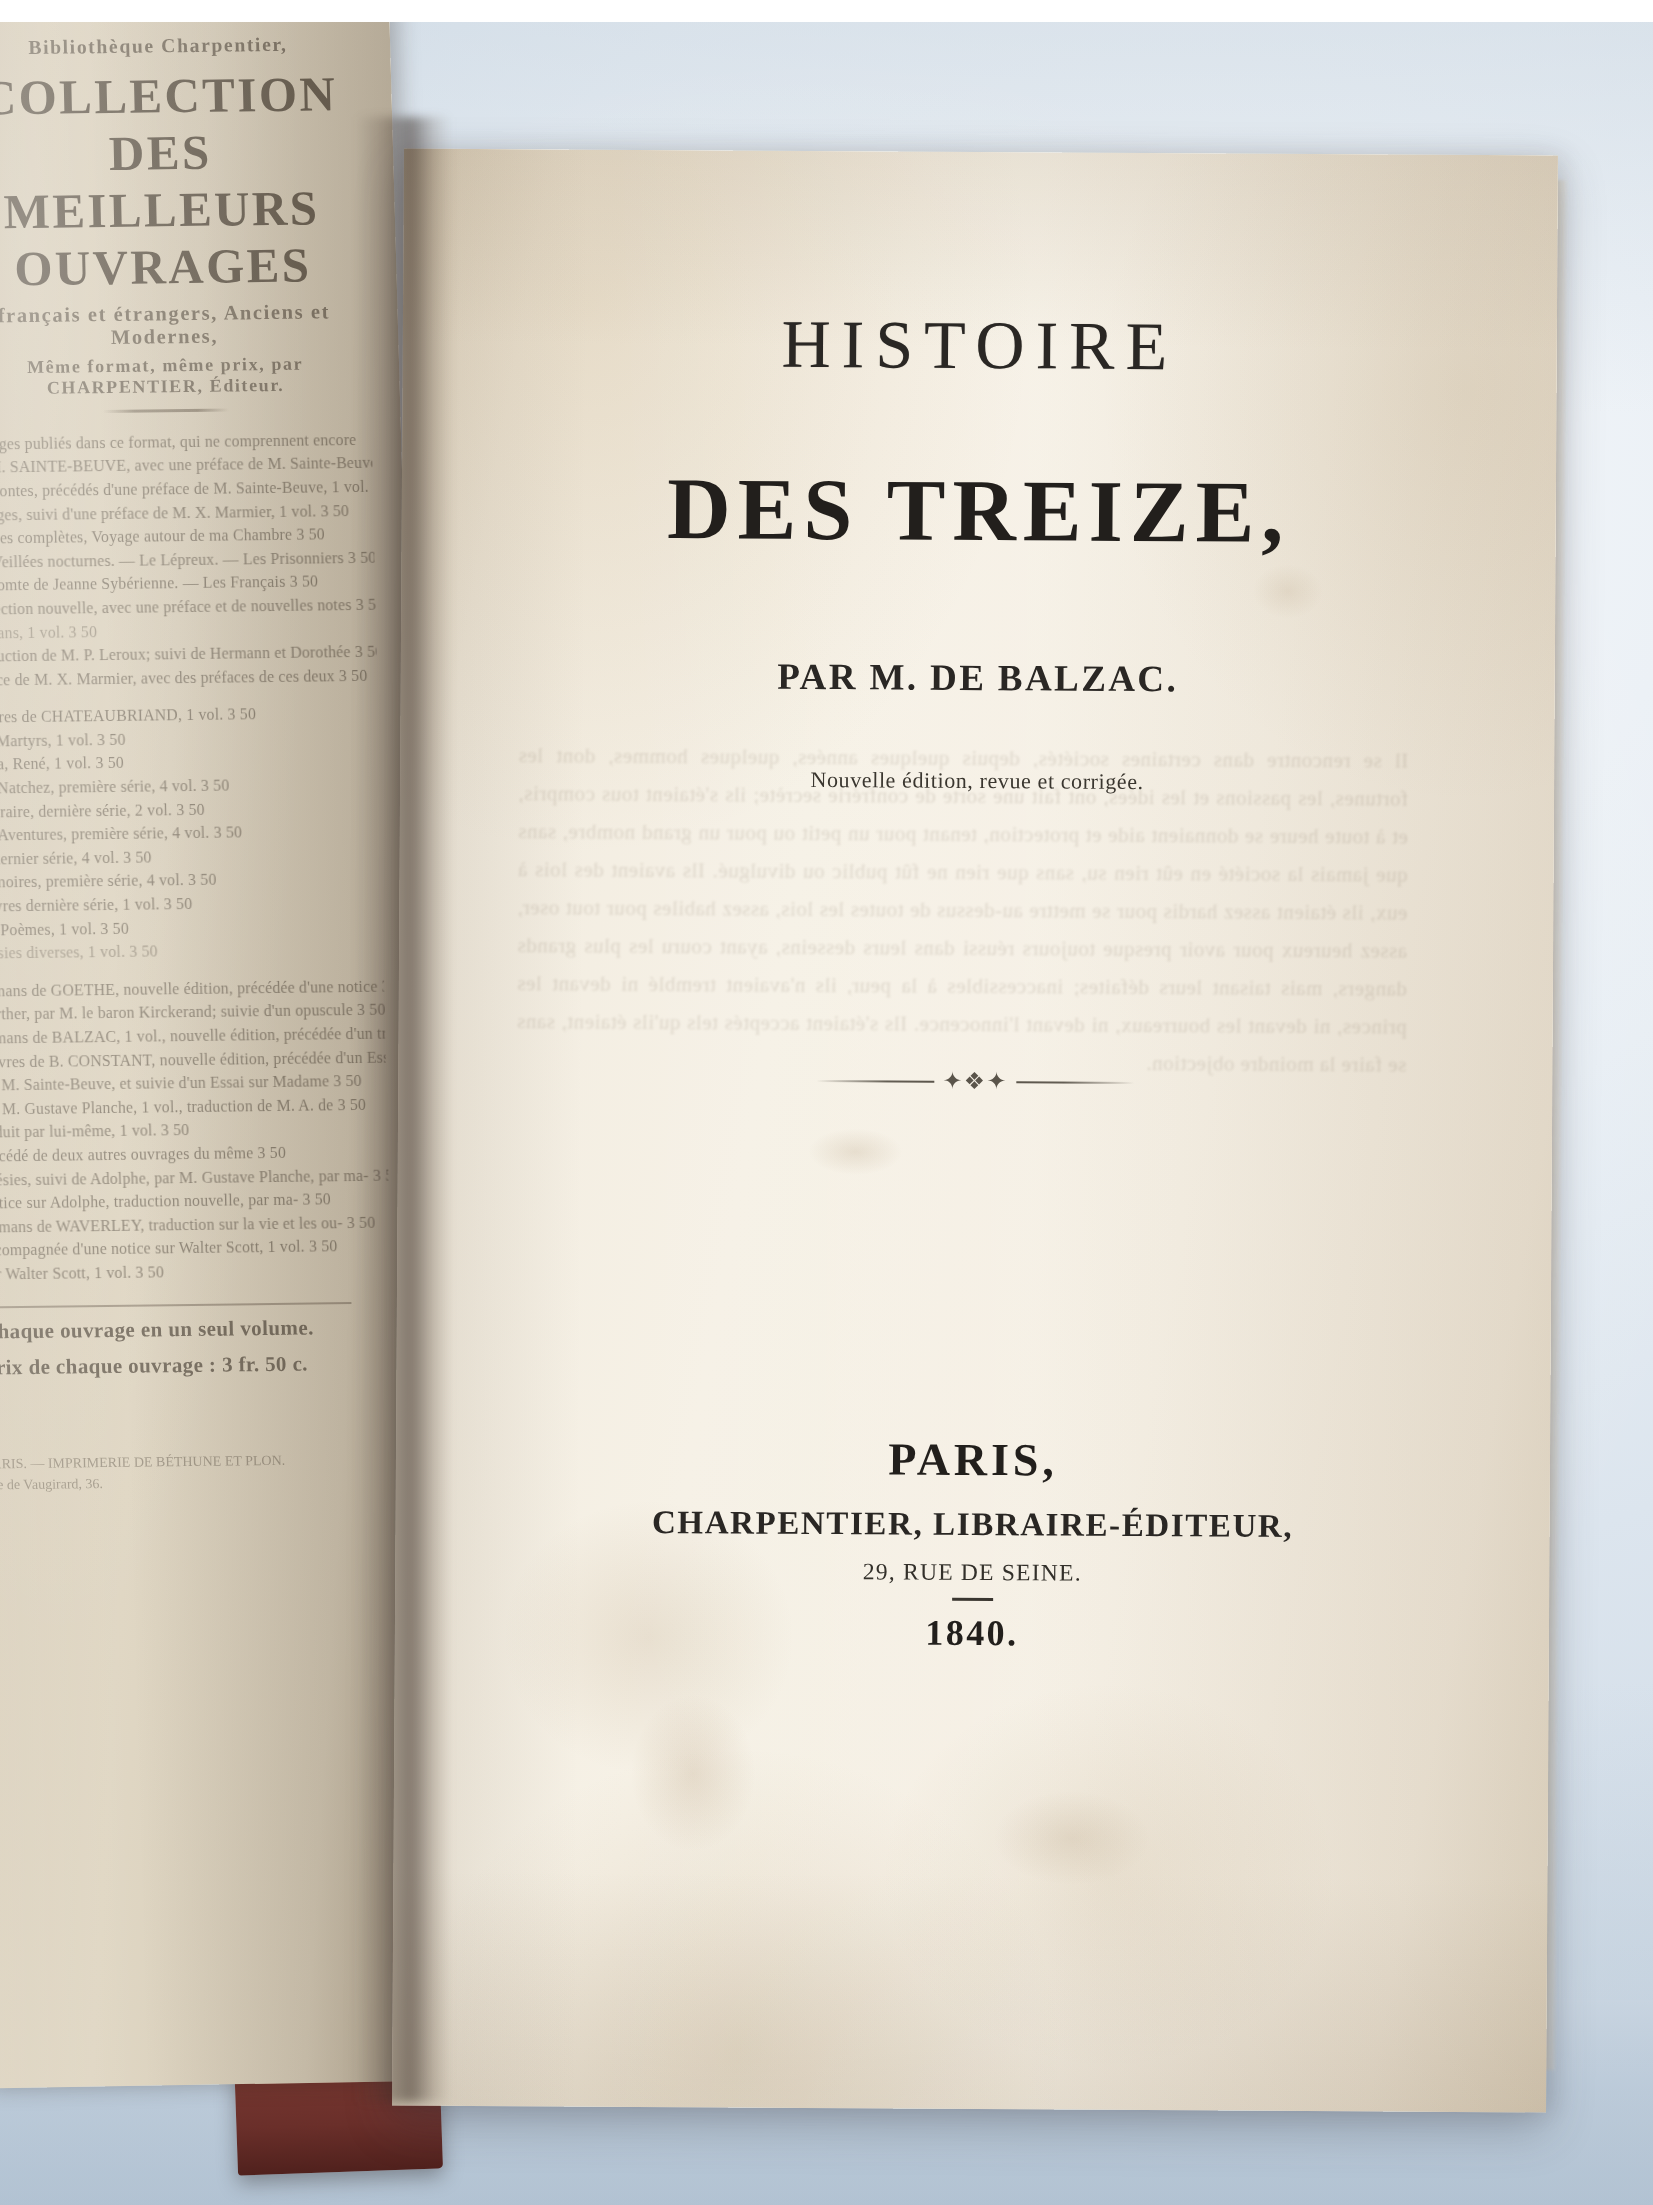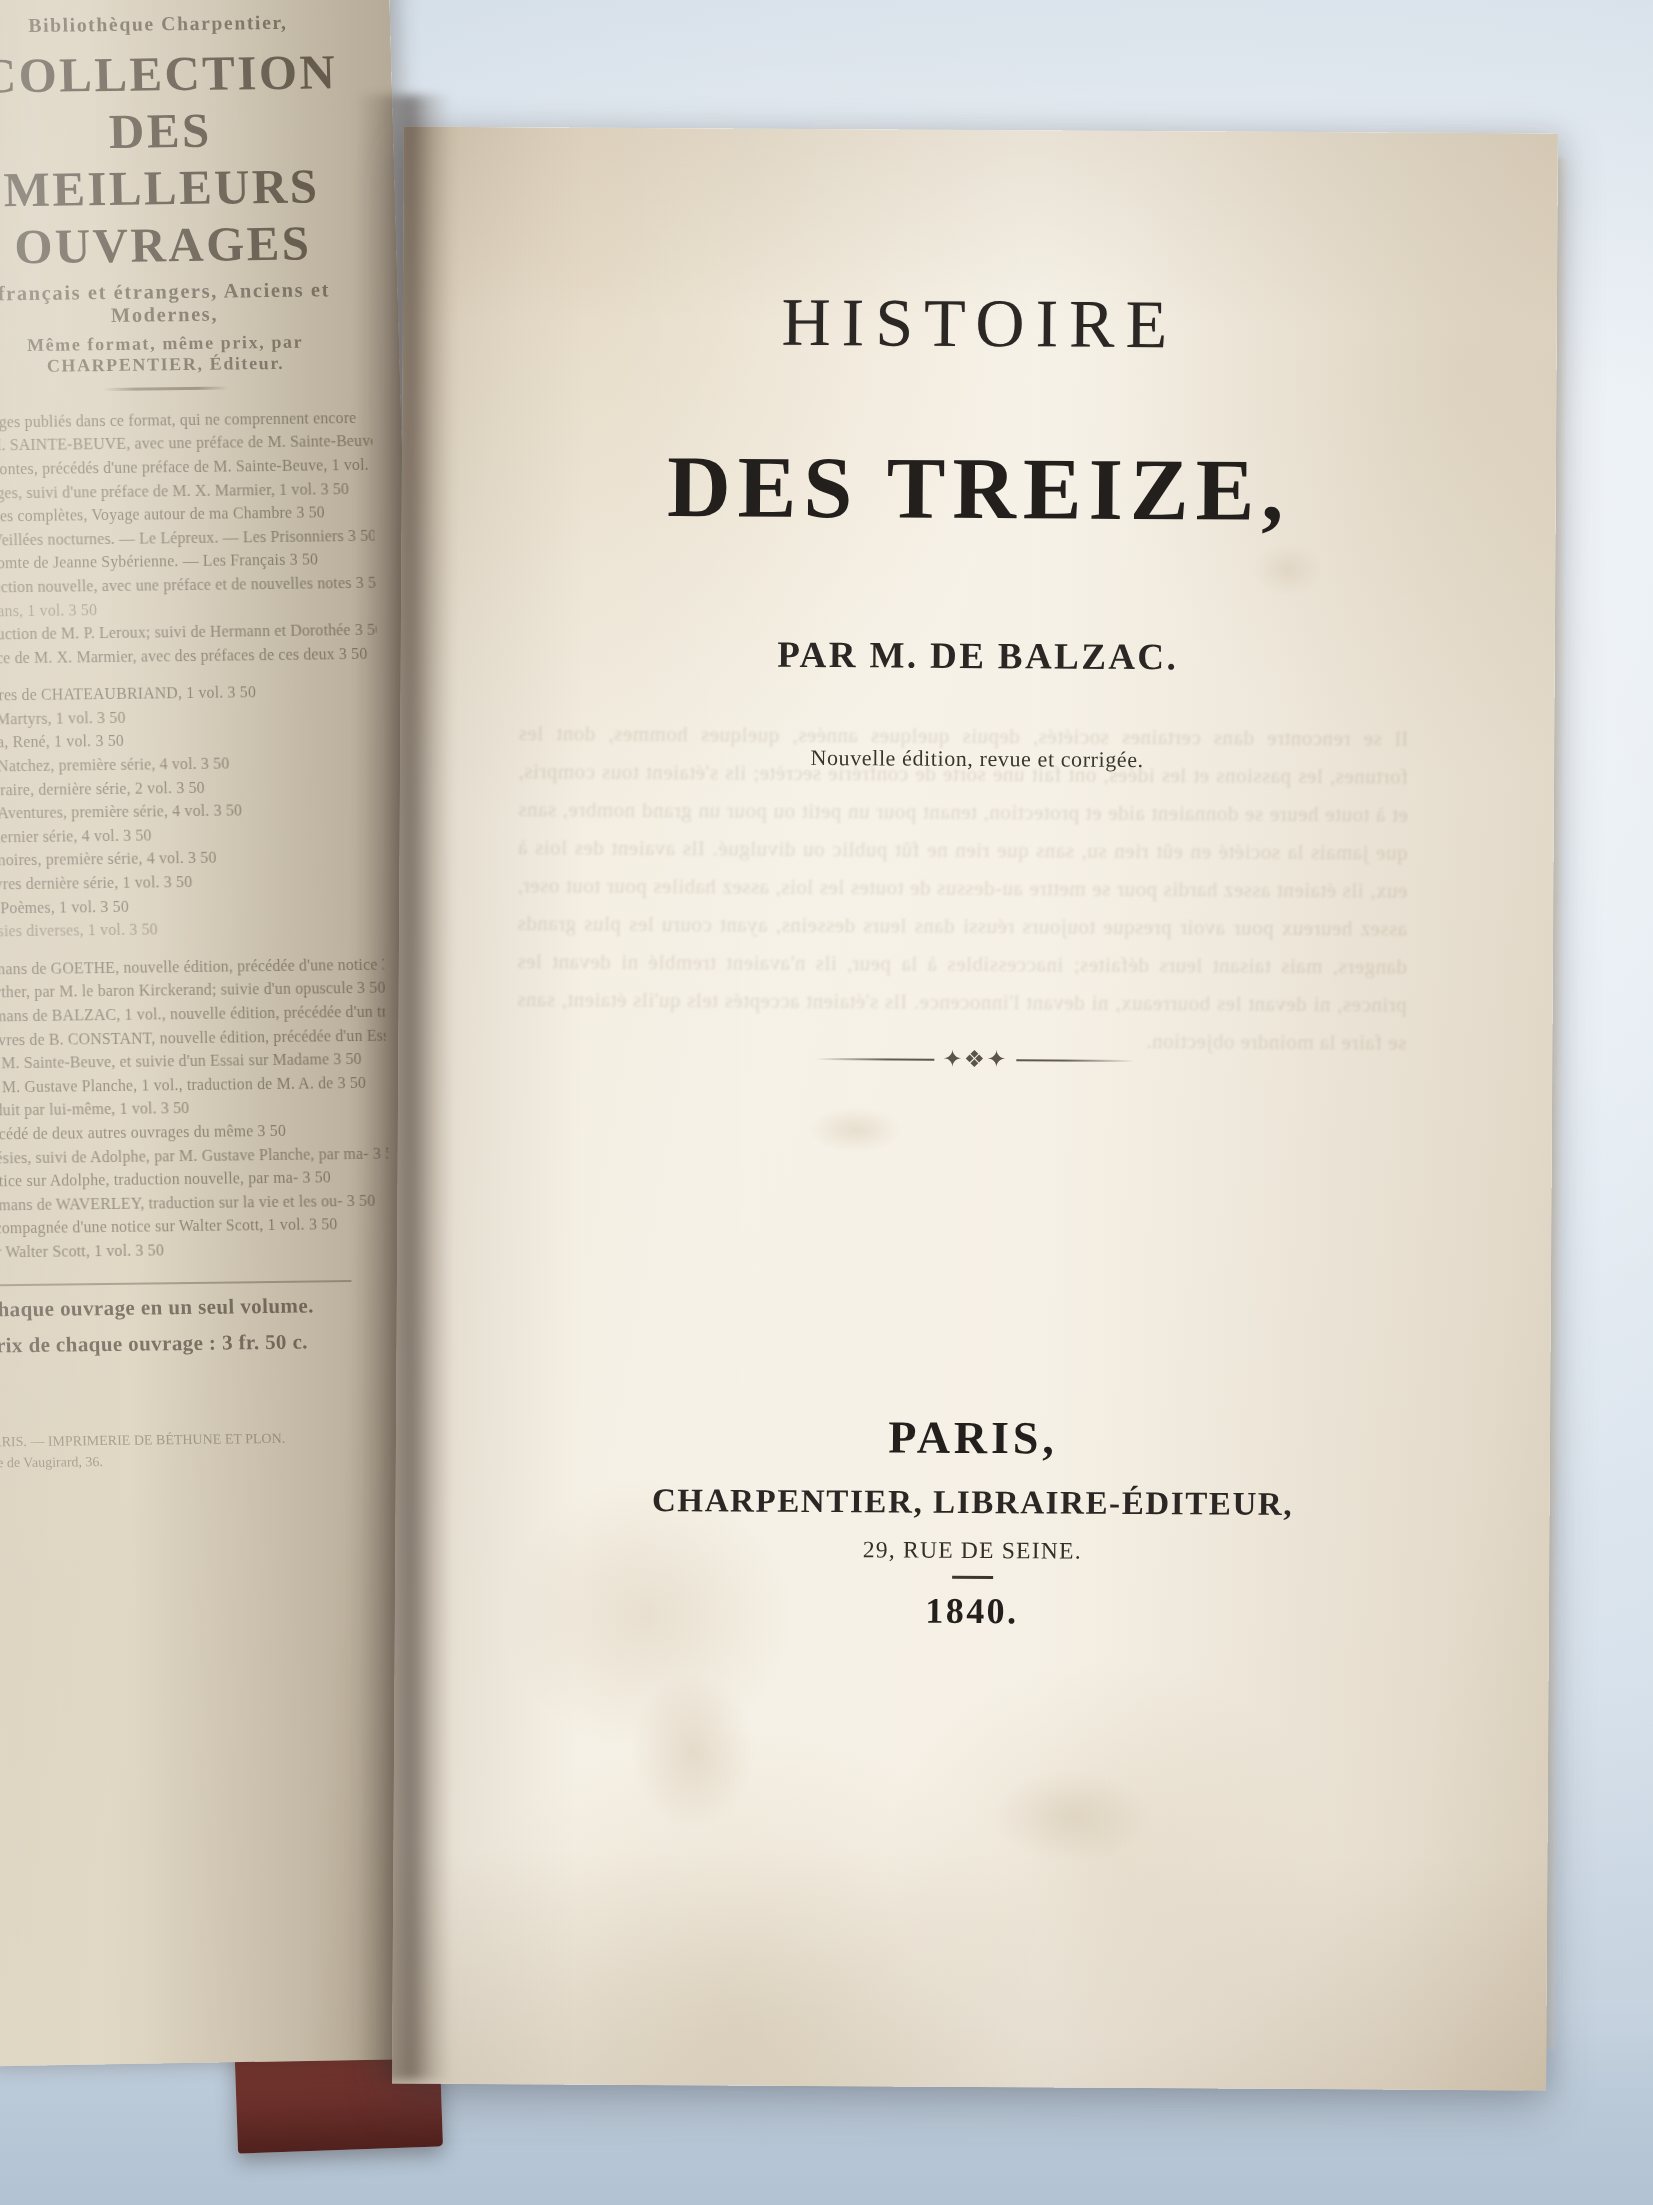--- a/index.html
+++ b/index.html
@@ -14,20 +14,21 @@
     font-family: "Liberation Serif", serif;
   }
 
   
   .photo {
     position: absolute;
     inset: 0;
     background:
       radial-gradient(ellipse 120% 80% at 72% 22%, #f4f7fa 0%, #e8eef4 38%, #dce5ee 62%, #ccd8e4 100%);
     overflow: hidden;
+    margin-top: 22px;
   }
   .photo-vignette {
     position: absolute;
     inset: 0;
     background:
       radial-gradient(ellipse 95% 75% at 50% 45%, rgba(255,255,255,0.30) 0%, rgba(255,255,255,0) 60%),
       linear-gradient(180deg, rgba(188,203,216,0.35) 0%, rgba(255,255,255,0) 18%, rgba(255,255,255,0) 76%, rgba(170,188,204,0.45) 100%);
     pointer-events: none;
   }
 

